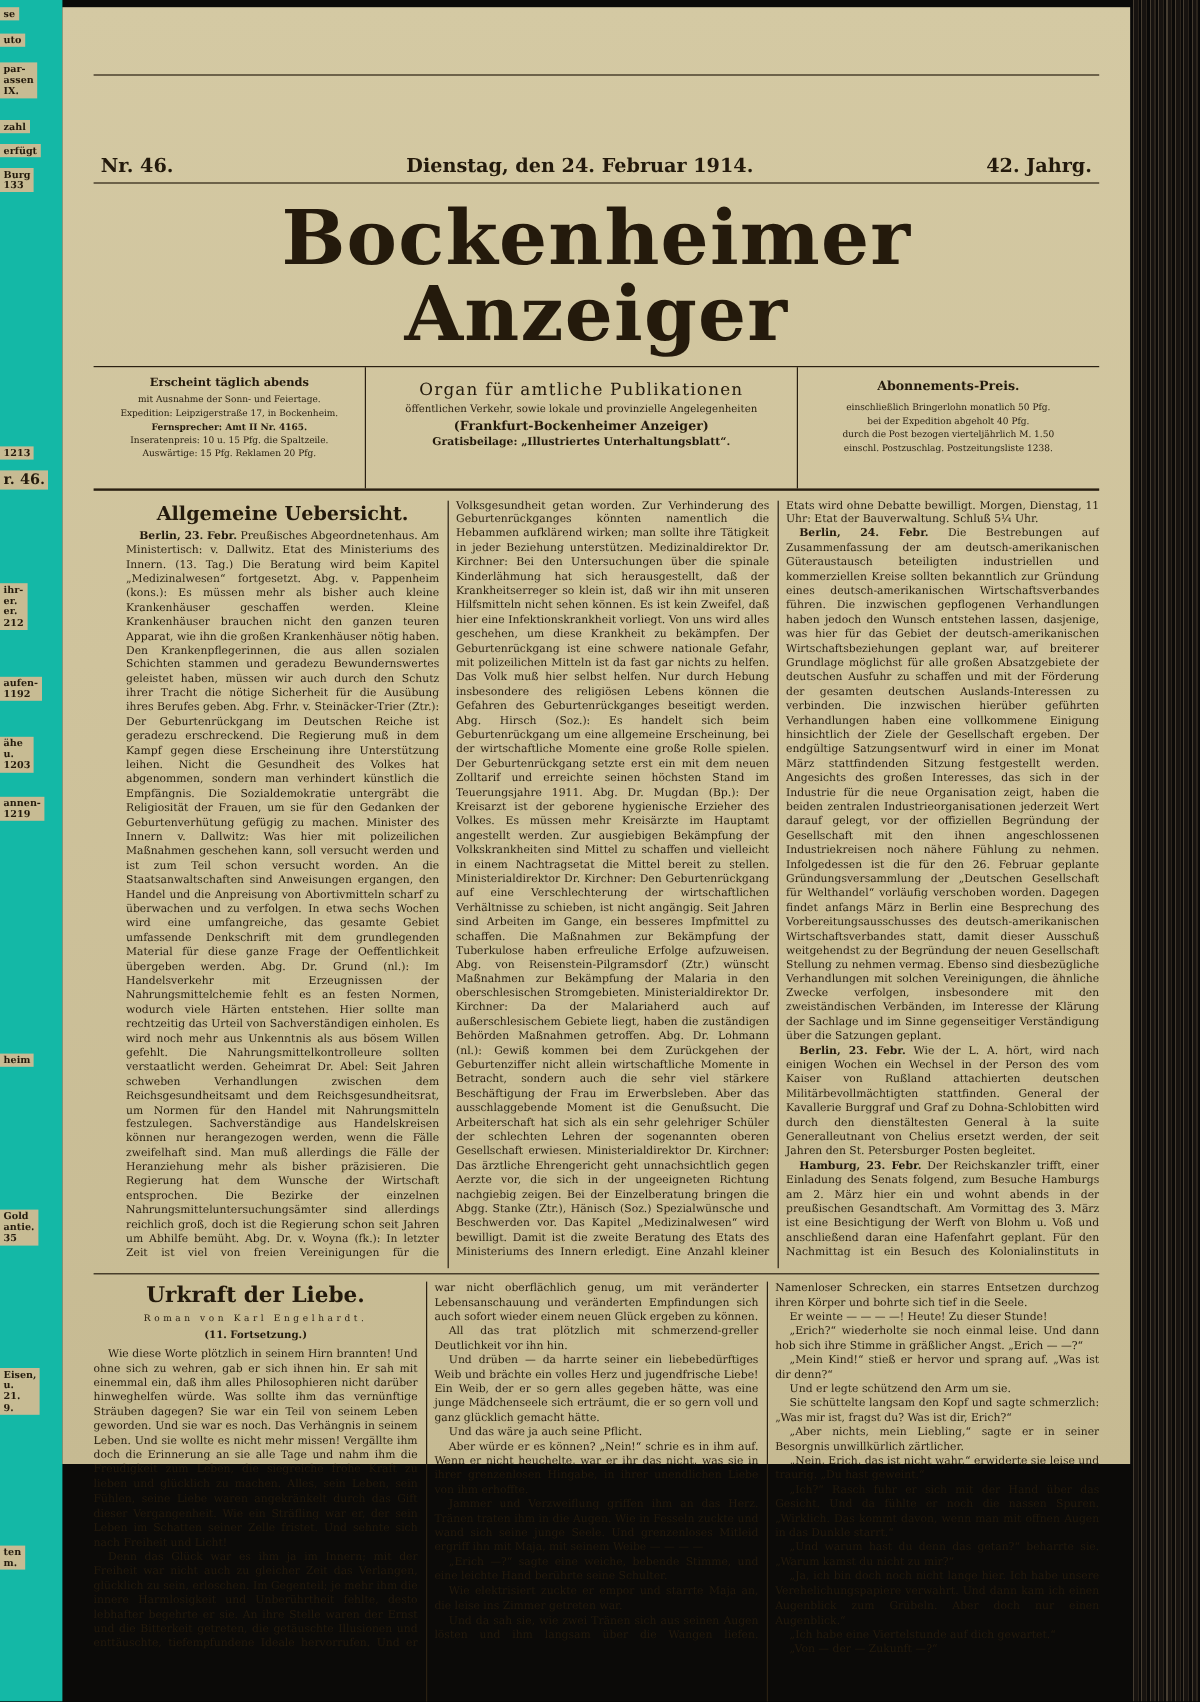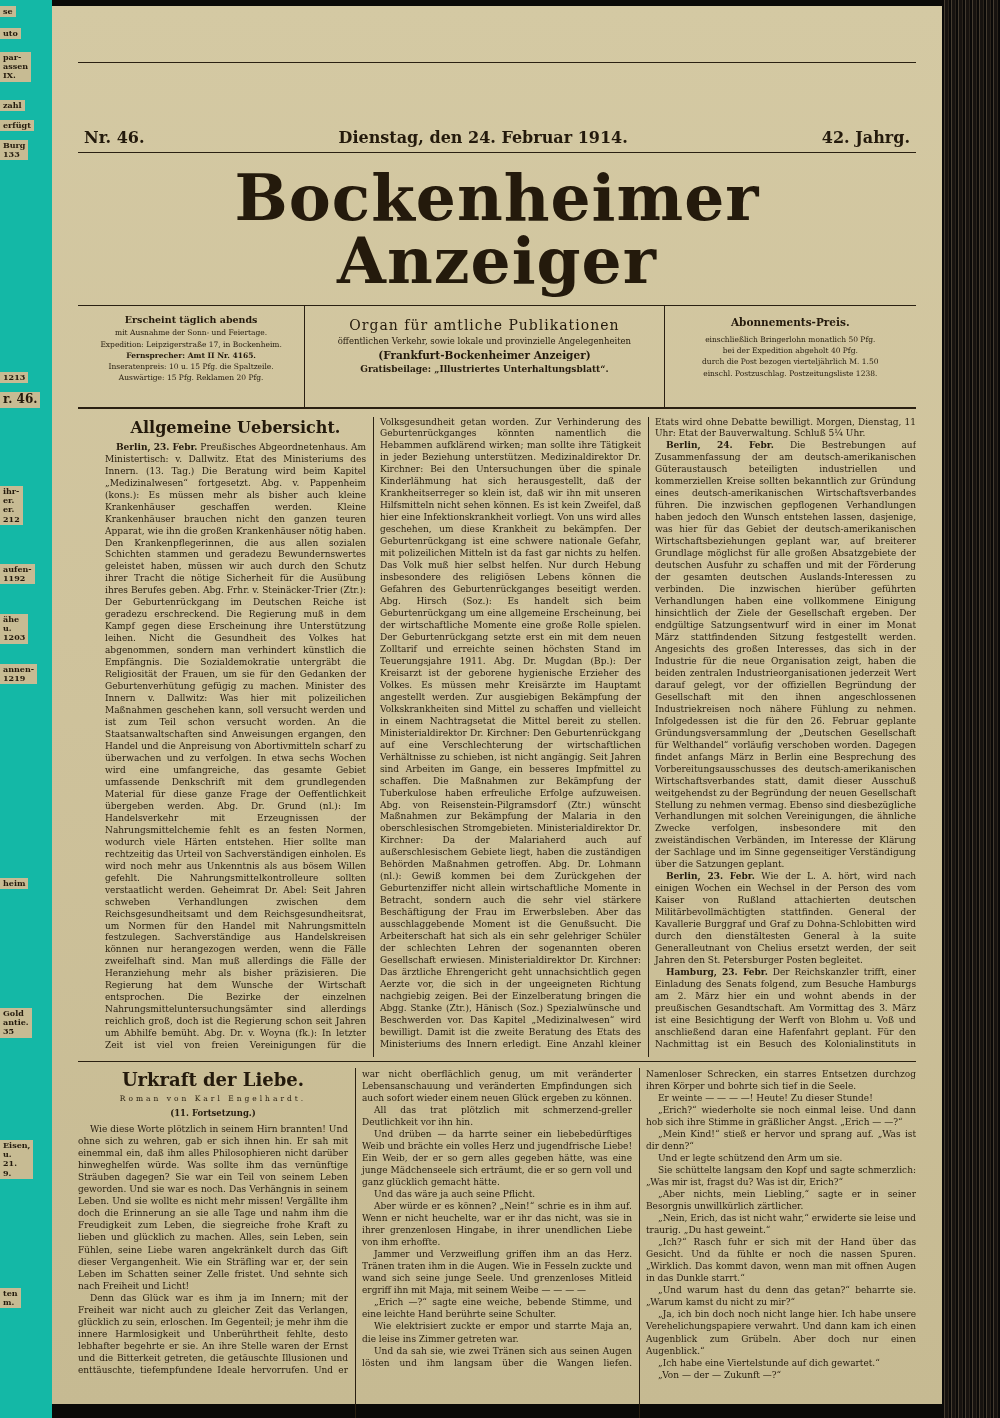--- a/index.html
+++ b/index.html
@@ -10,21 +10,21 @@
   
   .left-strip{position:absolute;left:0;top:0;width:52px;height:100%;background:#14b8a6;overflow:hidden;}
   .chip{position:absolute;left:0;max-width:40px;background:#c7bb93;color:#241a0c;
         font-size:8px;line-height:1.15;padding:1px 3px;white-space:pre-line;font-weight:bold;}
 
   
   .right-stack{position:absolute;left:942px;top:0;width:58px;height:100%;
     background:repeating-linear-gradient(90deg,#0a0908 0 2px,#453c30 2px 3px,#171310 3px 6px,#2b241c 6px 7px);}
 
   
-  .page{position:absolute;left:52px;top:6px;width:890px;height:1398px;box-sizing:border-box;
+  .page{position:absolute;left:52px;top:6px;width:890px;height:1214px;box-sizing:border-box;
         background:linear-gradient(180deg,#d4c9a3 0%,#cfc39c 45%,#c6ba92 100%);
         color:#241a0c;padding:0 26px;}
   .hrule{height:1px;background:#2a2012;border:none;margin:0;}
   .thick{height:2px;}
 
   .masthead-row{display:flex;justify-content:space-between;align-items:baseline;
         margin-top:58px;padding:7px 6px 5px;font-size:16px;font-weight:bold;}
   .masthead{ text-align:center;font-weight:bold;font-size:63px;letter-spacing:1px;
         padding:14px 0 12px;line-height:1;}
 

